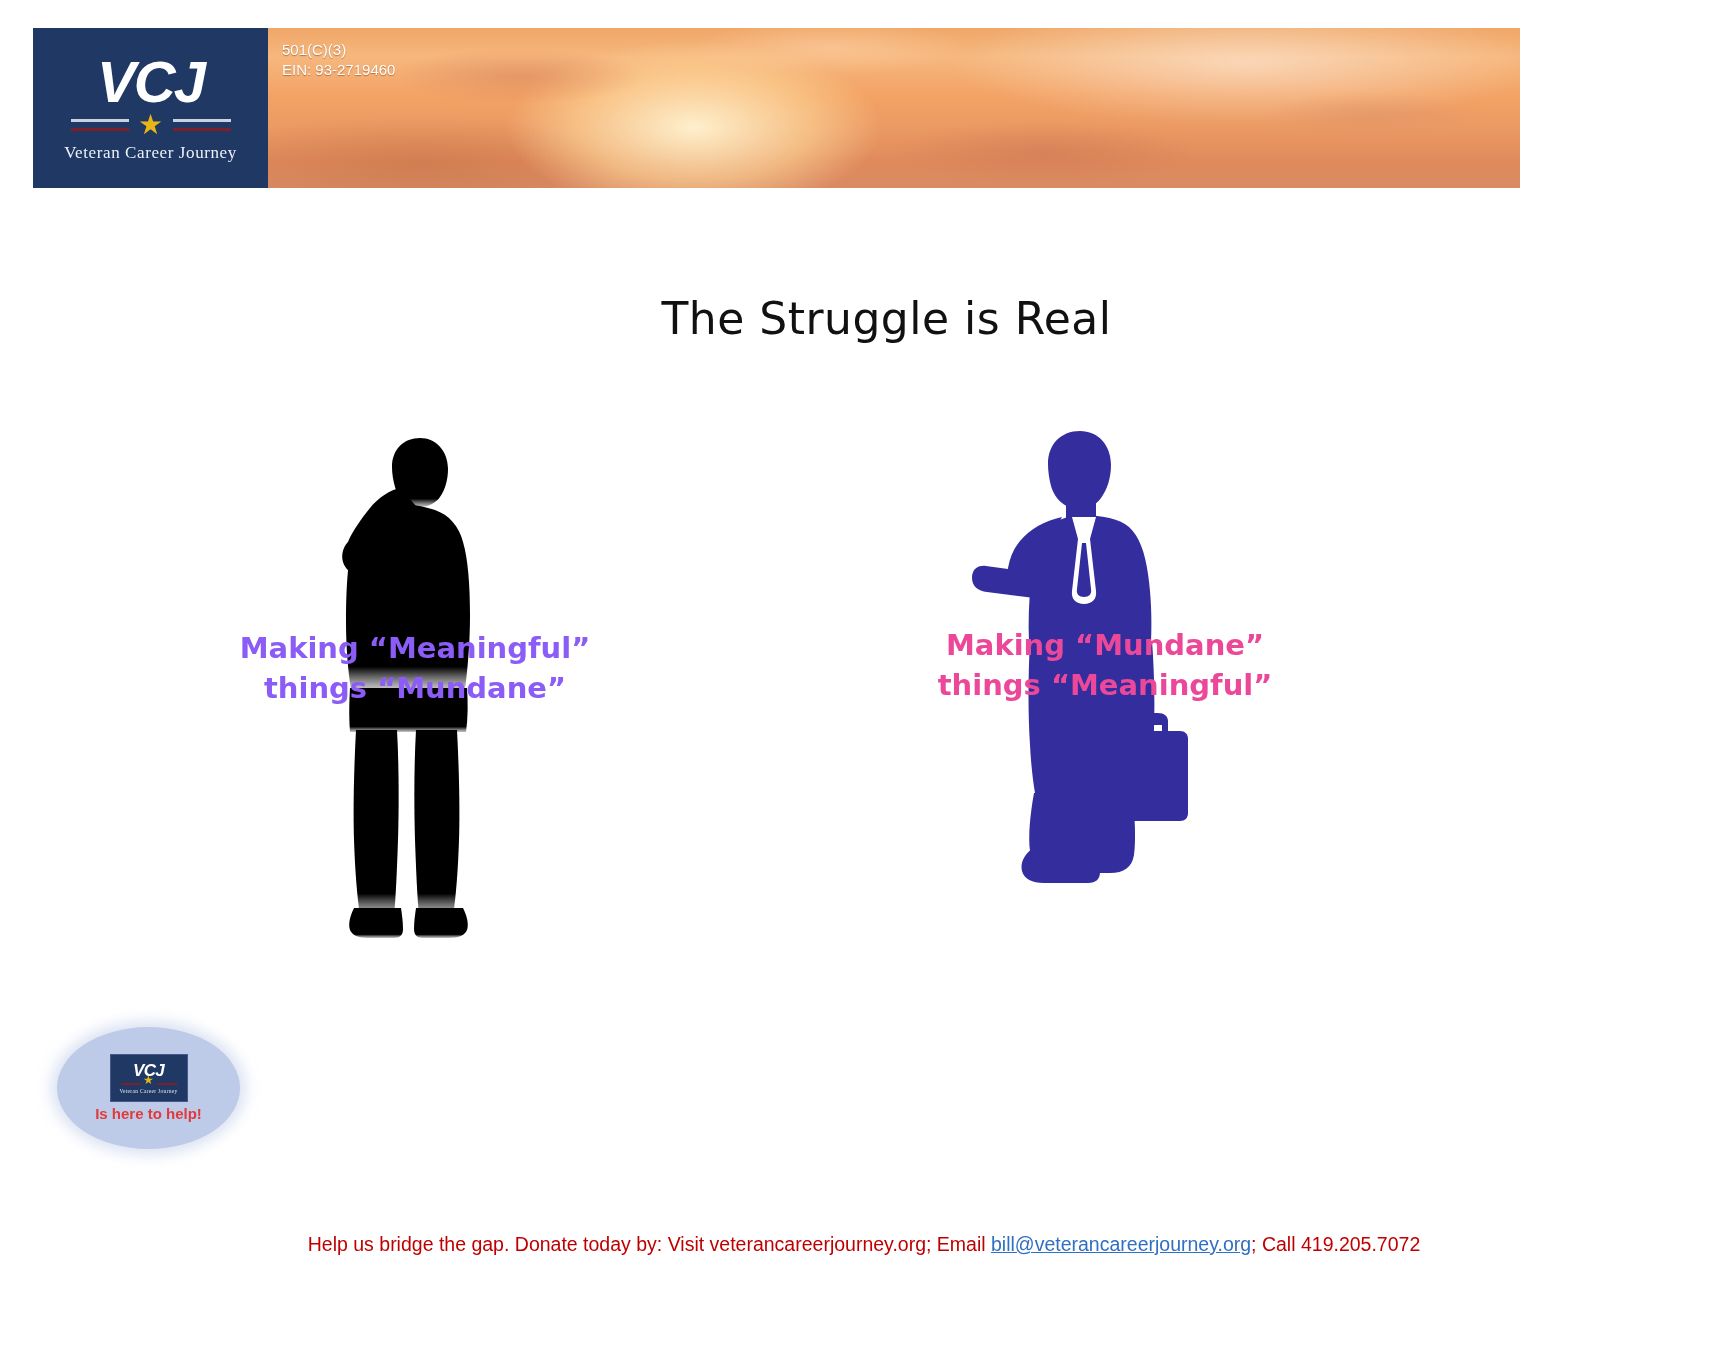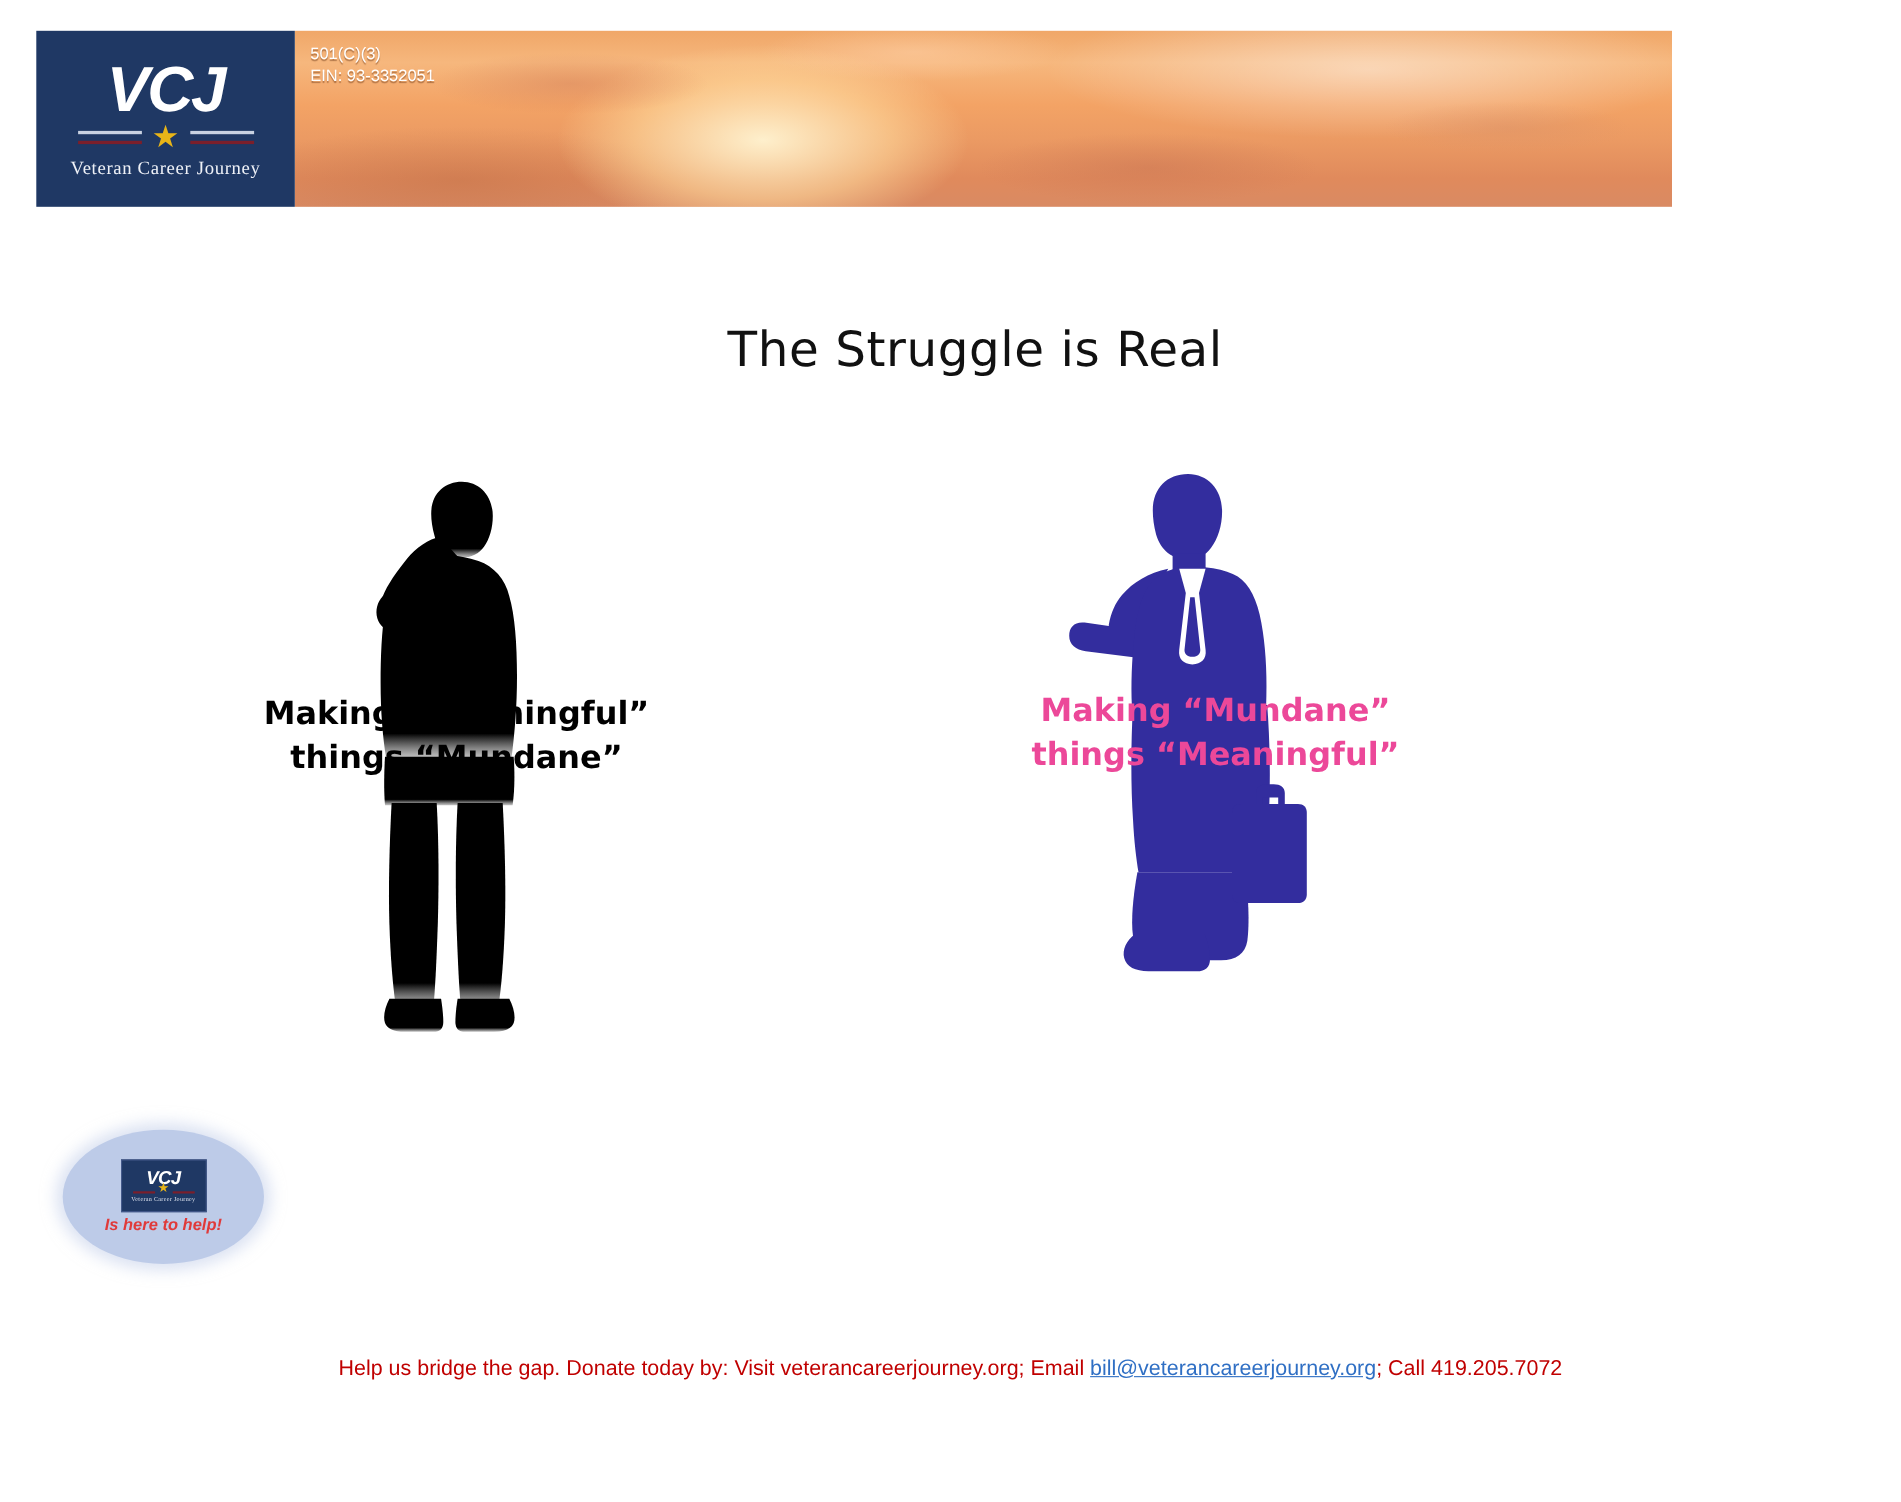--- a/index.html
+++ b/index.html
@@ -106,21 +106,21 @@
 
   .caption{
     position:absolute;text-align:center;
     font-family:"DejaVu Sans", sans-serif;
     font-weight:bold;
     font-size:29px;line-height:1.38;
     white-space:pre-line;
     z-index:5;
   }
   .cap-left{
-    left:215px;top:628px;width:400px;color:#000000;
+    left:215px;top:628px;width:400px;color:#8b5cf6;
   }
   .cap-right{
     left:905px;top:625px;width:400px;color:#ec4899;
   }
 
   
   .badge{
     position:absolute;left:57px;top:1027px;
     width:183px;height:122px;
     border-radius:50%;
@@ -140,21 +140,21 @@
   .badge-rule{position:relative;width:56px;height:7px;margin-top:1px;}
   .badge-rule .bb{position:absolute;height:1.5px;background:#7b1f2b;top:3px;}
   .badge-rule .bb.l{left:0;width:20px;}
   .badge-rule .bb.r{right:0;width:20px;}
   .badge-rule .st{
     position:absolute;left:50%;top:-6px;transform:translateX(-50%);
     color:#e8b518;font-size:12px;line-height:12px;
   }
   .badge-name{color:#dfe5f0;font-size:5.5px;font-family:"Liberation Serif",serif;letter-spacing:.3px;margin-top:1px;}
   .badge-tag{
-    color:#e03a3a;font-style:italic;font-weight:bold;font-size:15px;
+    color:#e03a3a;font-weight:bold;font-size:15px;
     margin-top:3px;
   }
 
   
   .footer{
     position:absolute;left:0;right:0;top:1233px;
     text-align:center;
     color:#c00000;font-size:19.5px;
     font-family:"Liberation Sans", sans-serif;
   }
@@ -175,21 +175,21 @@
       <span class="bar b3"></span>
         <span class="bar b4"></span>
       <span class="logo-star">★</span>
     </div>
     <div class="logo-name">Veteran Career Journey</div>
   </div>
 
   <div class="banner">
     <div class="ein-block">
       <div>501(C)(3)</div>
-      <div>EIN: 93-3352051</div>
+      <div>EIN: 93-2719460</div>
     </div>
   </div>
 </div>
 
 <div class="main-title">The Struggle is Real</div>
 
 <div class="fig fig-left">
   <svg viewBox="0 0 240 530" width="240" height="530" aria-hidden="true">
     <defs>
       <linearGradient id="fadeL" x1="0" y1="0" x2="0" y2="1">

